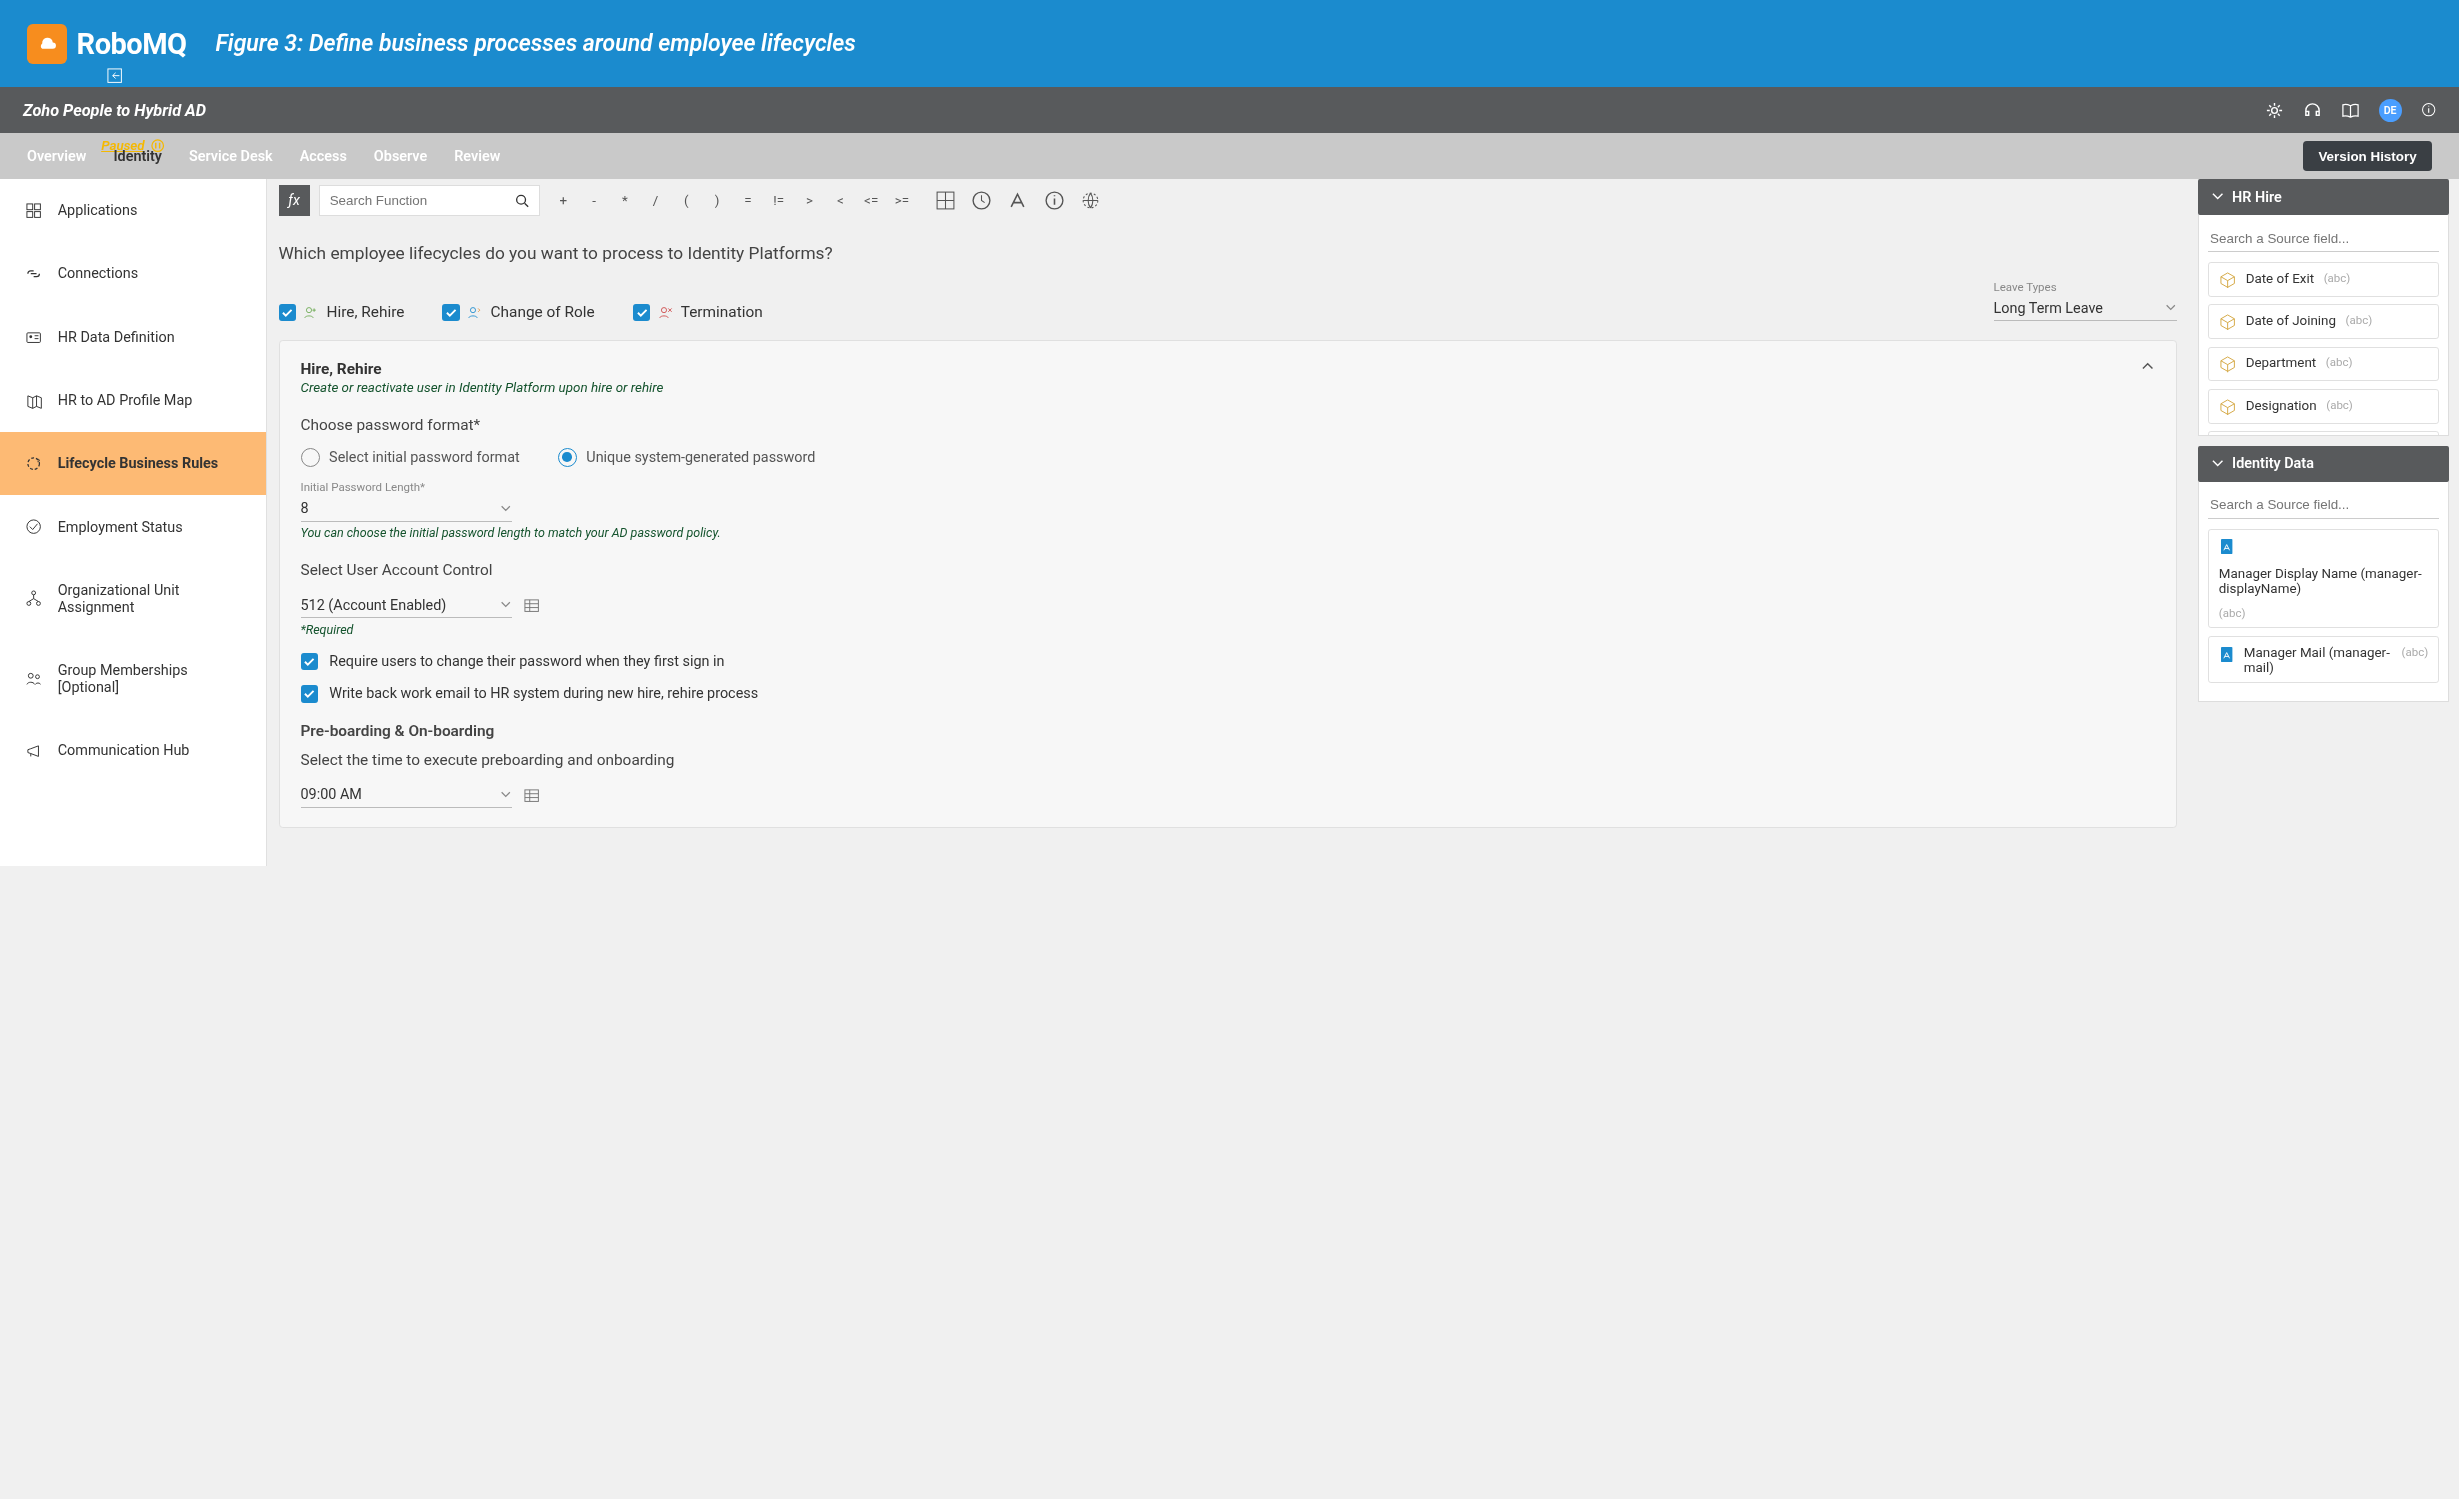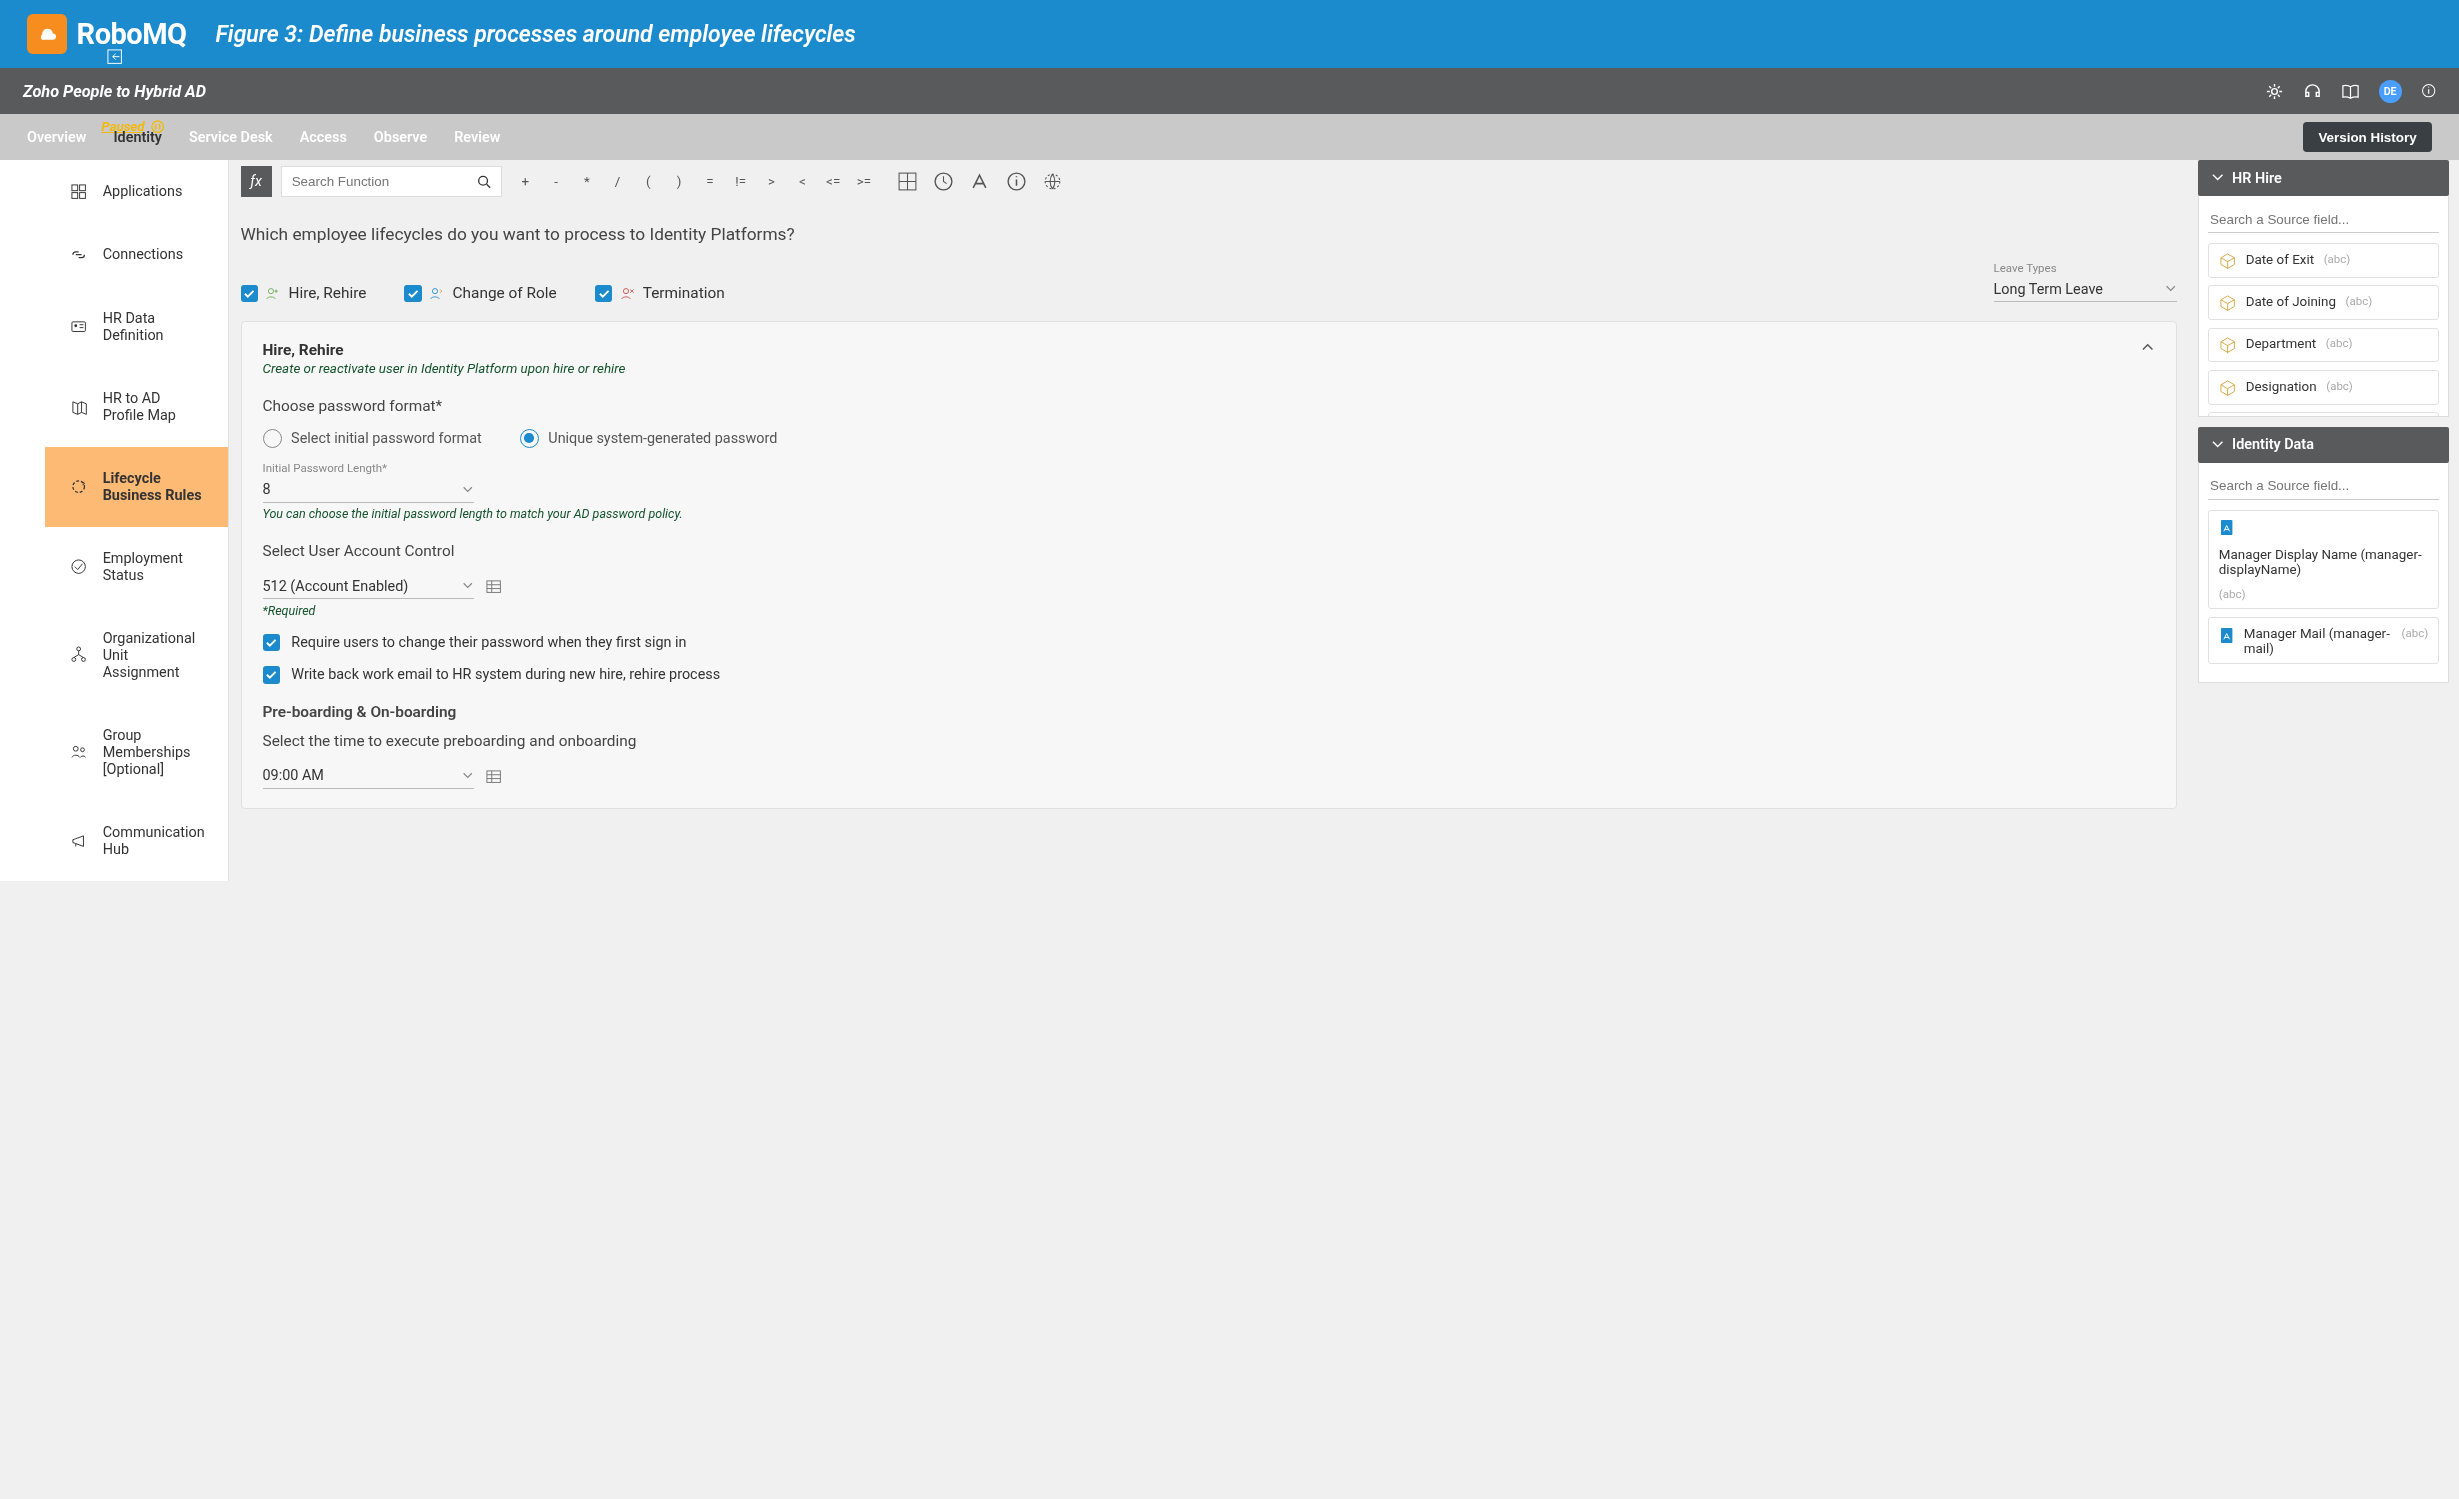--- a/index.html
+++ b/index.html
@@ -1,18 +1,18 @@
 <!DOCTYPE html>
 <html><head>
 <meta charset="utf-8">
 <style>
 * { box-sizing: border-box; margin: 0; padding: 0; }
 body { font-family: -apple-system, BlinkMacSystemFont, "Segoe UI", Roboto, Helvetica, Arial, sans-serif; font-size: 13.4px; color: #333; background: #f0f0f0; }
 
-.top-banner { background: #1b8bce; color: #fff; display: flex; align-items: center; padding: 9px 27px; gap: 29px; height: 68px; }
+.top-banner { background: #1b8bce; color: #fff; display: flex; align-items: center; padding: 9px 27px; gap: 29px; height: 87px; }
 .logo-block { display: flex; align-items: center; gap: 9.6px; }
 .logo-icon { width: 40px; height: 40px; background: #f78d1e; border-radius: 5.8px; display: flex; align-items: center; justify-content: center; }
 .logo-text { font-size: 29px; font-weight: 700; letter-spacing: -0.5px; }
 .figure-title { font-size: 23px; font-style: italic; font-weight: 600; }
 
 .appbar { background: #585a5c; color: #fff; display: flex; align-items: center; padding: 0 23px; height: 46px; justify-content: space-between; }
 .appbar-left { display: flex; align-items: center; gap: 17.3px; flex-direction: column; }
 .back-icon { width: 17.3px; height: 17.3px; }
 .appbar-title { font-weight: 700; font-style: italic; font-size: 16.3px; }
 .paused { color: #f5b800; font-style: italic; font-weight: 600; display: flex; align-items: center; gap: 5.8px; margin-left: 38px; text-decoration: underline; }
@@ -22,21 +22,21 @@
 
 .tabbar { background: #c9c9c9; display: flex; align-items: center; padding: 0 27px; height: 46px; justify-content: space-between; }
 .tabs { display: flex; gap: 27px; }
 .tab { color: #fff; font-weight: 600; font-size: 14.4px; cursor: pointer; padding: 13.4px 0; position: relative; }
 .tab.active { color: #333; }
 .tab.active::after { content: ''; position: absolute; bottom: -7.7px; left: 50%; transform: translateX(-50%); width: 0; height: 0; border-left: 7.7px solid transparent; border-right: 7.7px solid transparent; border-bottom: 7.7px solid #fff; }
 .version-btn { background: #3a3f44; color: #fff; border: none; padding: 7.7px 15.4px; border-radius: 3.8px; font-weight: 600; font-size: 13.4px; cursor: pointer; }
 
 .body-row { display: flex; background: #fff; }
 
-.sidebar { width: 229px; background: #fff; border-right: 1px solid #e0e0e0; padding-left: 45px; }
+.sidebar { width: 267px; background: #fff; border-right: 1px solid #e0e0e0; }
 .sidebar-item { display: flex; align-items: center; gap: 15.4px; padding: 23px 25px; cursor: pointer; font-size: 14.4px; color: #333; }
 .sidebar-item.active { background: #fdba74; font-weight: 700; }
 .sidebar-icon { width: 17.3px; height: 17.3px; flex-shrink: 0; }
 
 .main { flex: 1; background: #f0f0f0; display: flex; }
 .main-content { flex: 1; padding: 0; }
 .right-panel { width: 271px; padding: 0 9.6px; }
 
 .fx-bar { display: flex; align-items: center; gap: 9.6px; padding: 5.8px 0 5.8px 0; }
 .fx-label { width: 31px; height: 31px; background: #585a5c; color: #fff; display: flex; align-items: center; justify-content: center; font-style: italic; font-size: 14.4px; }

